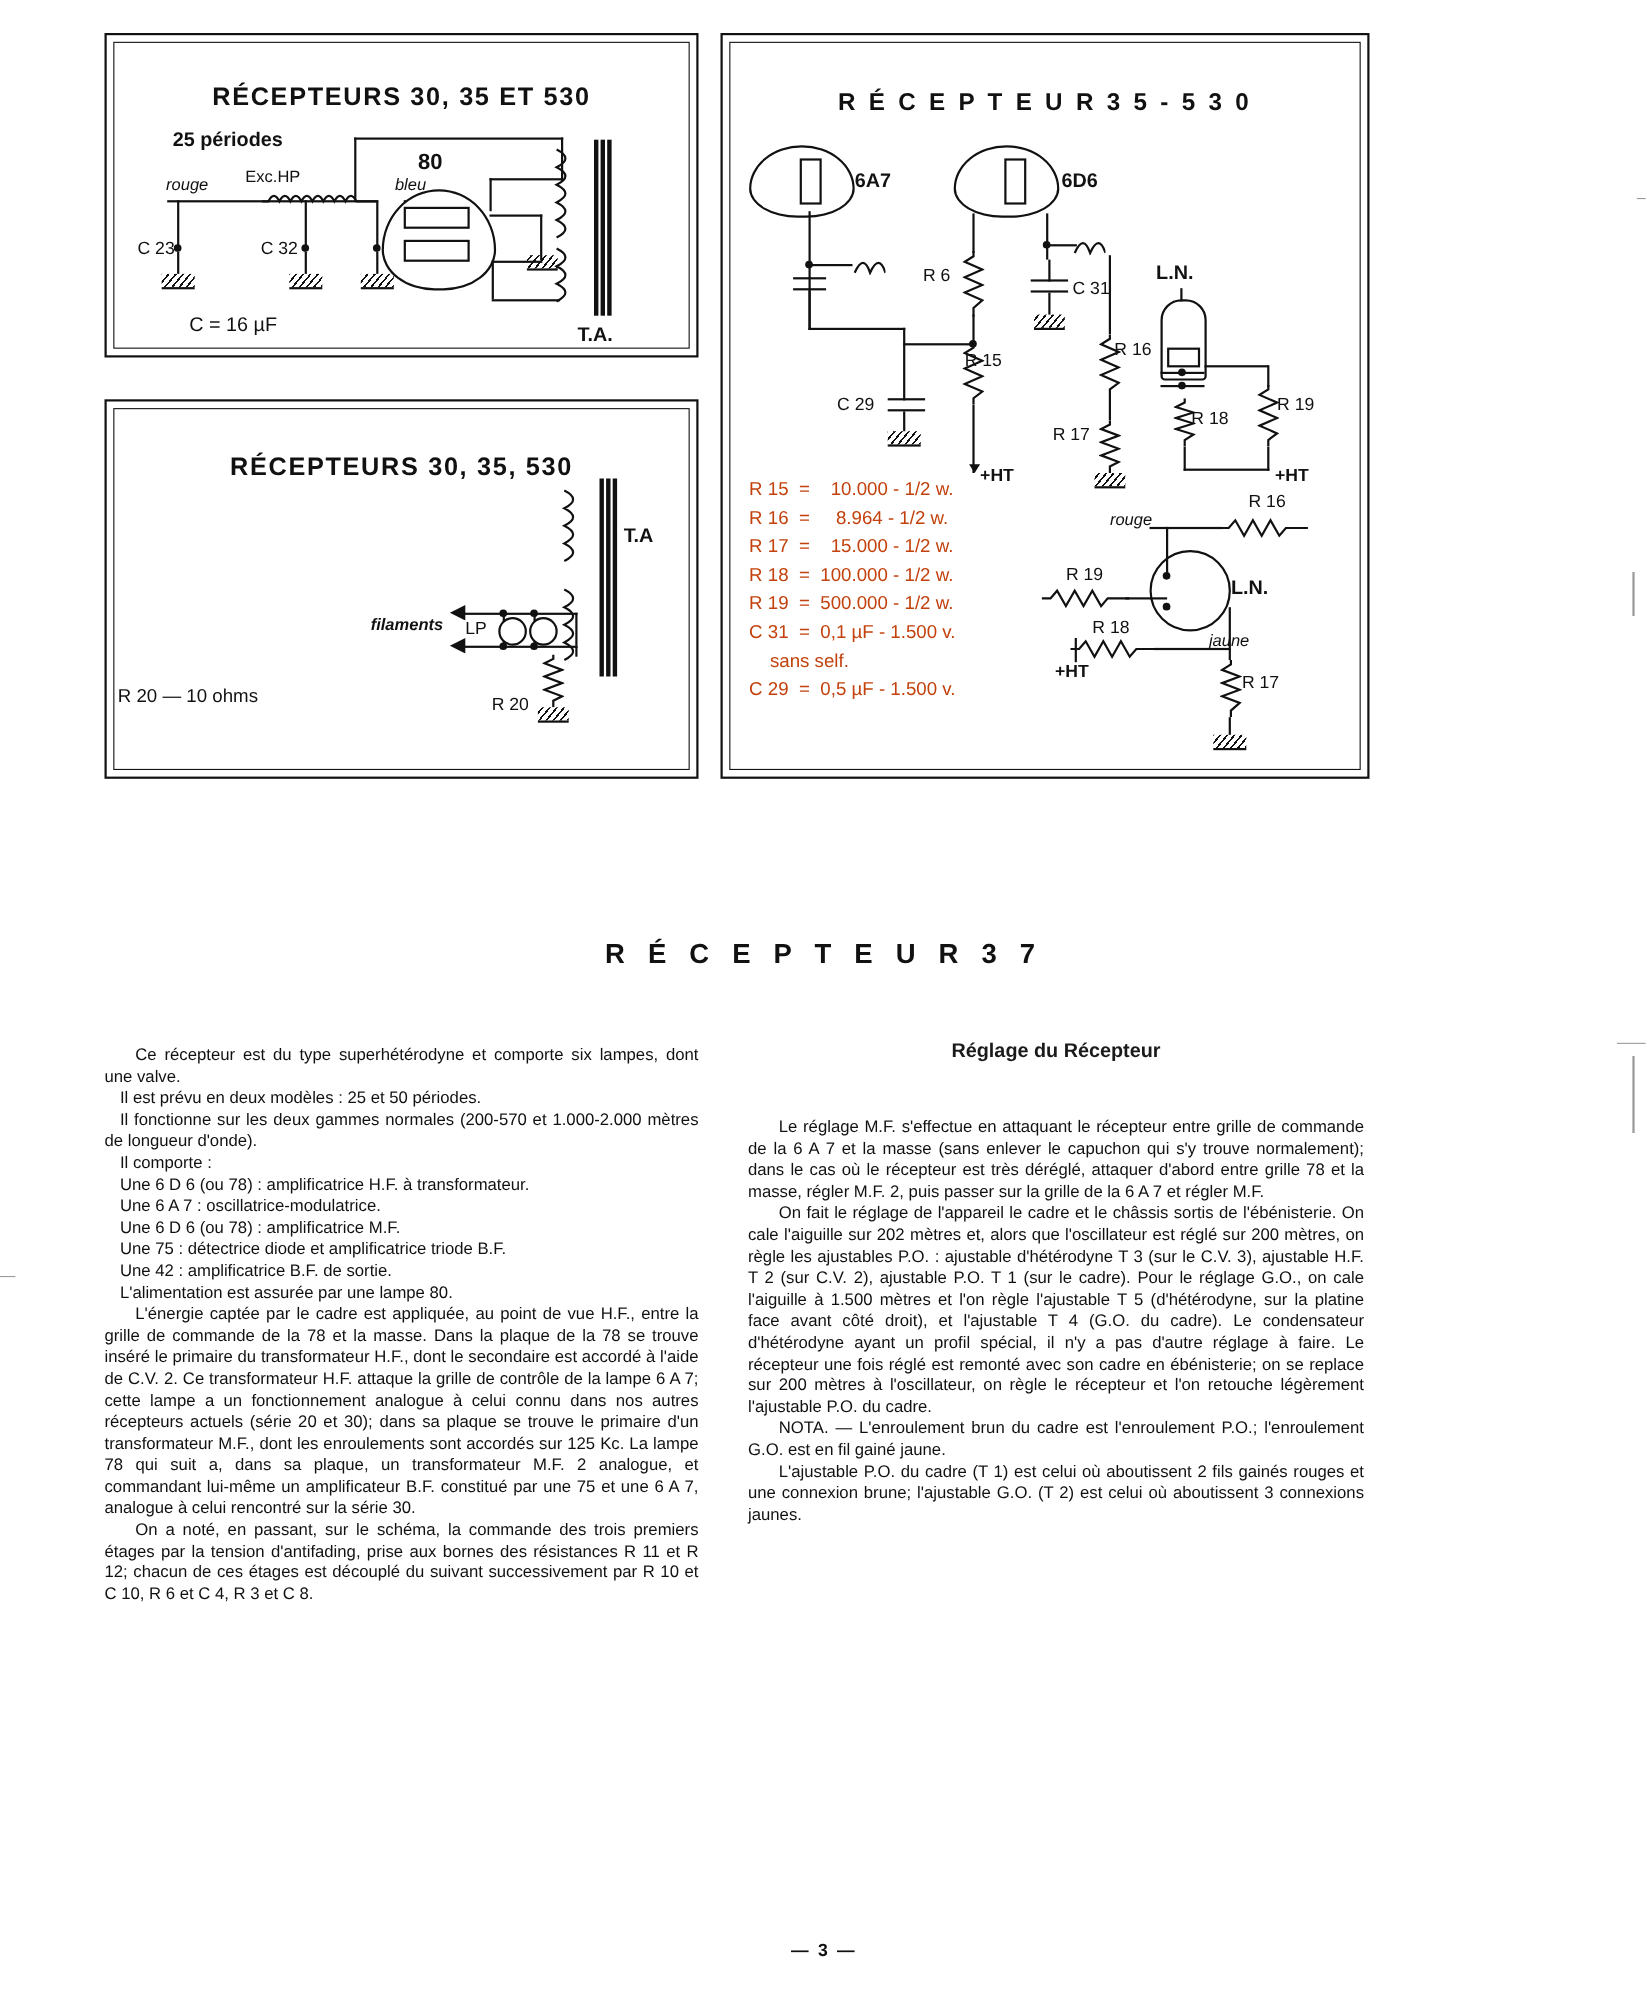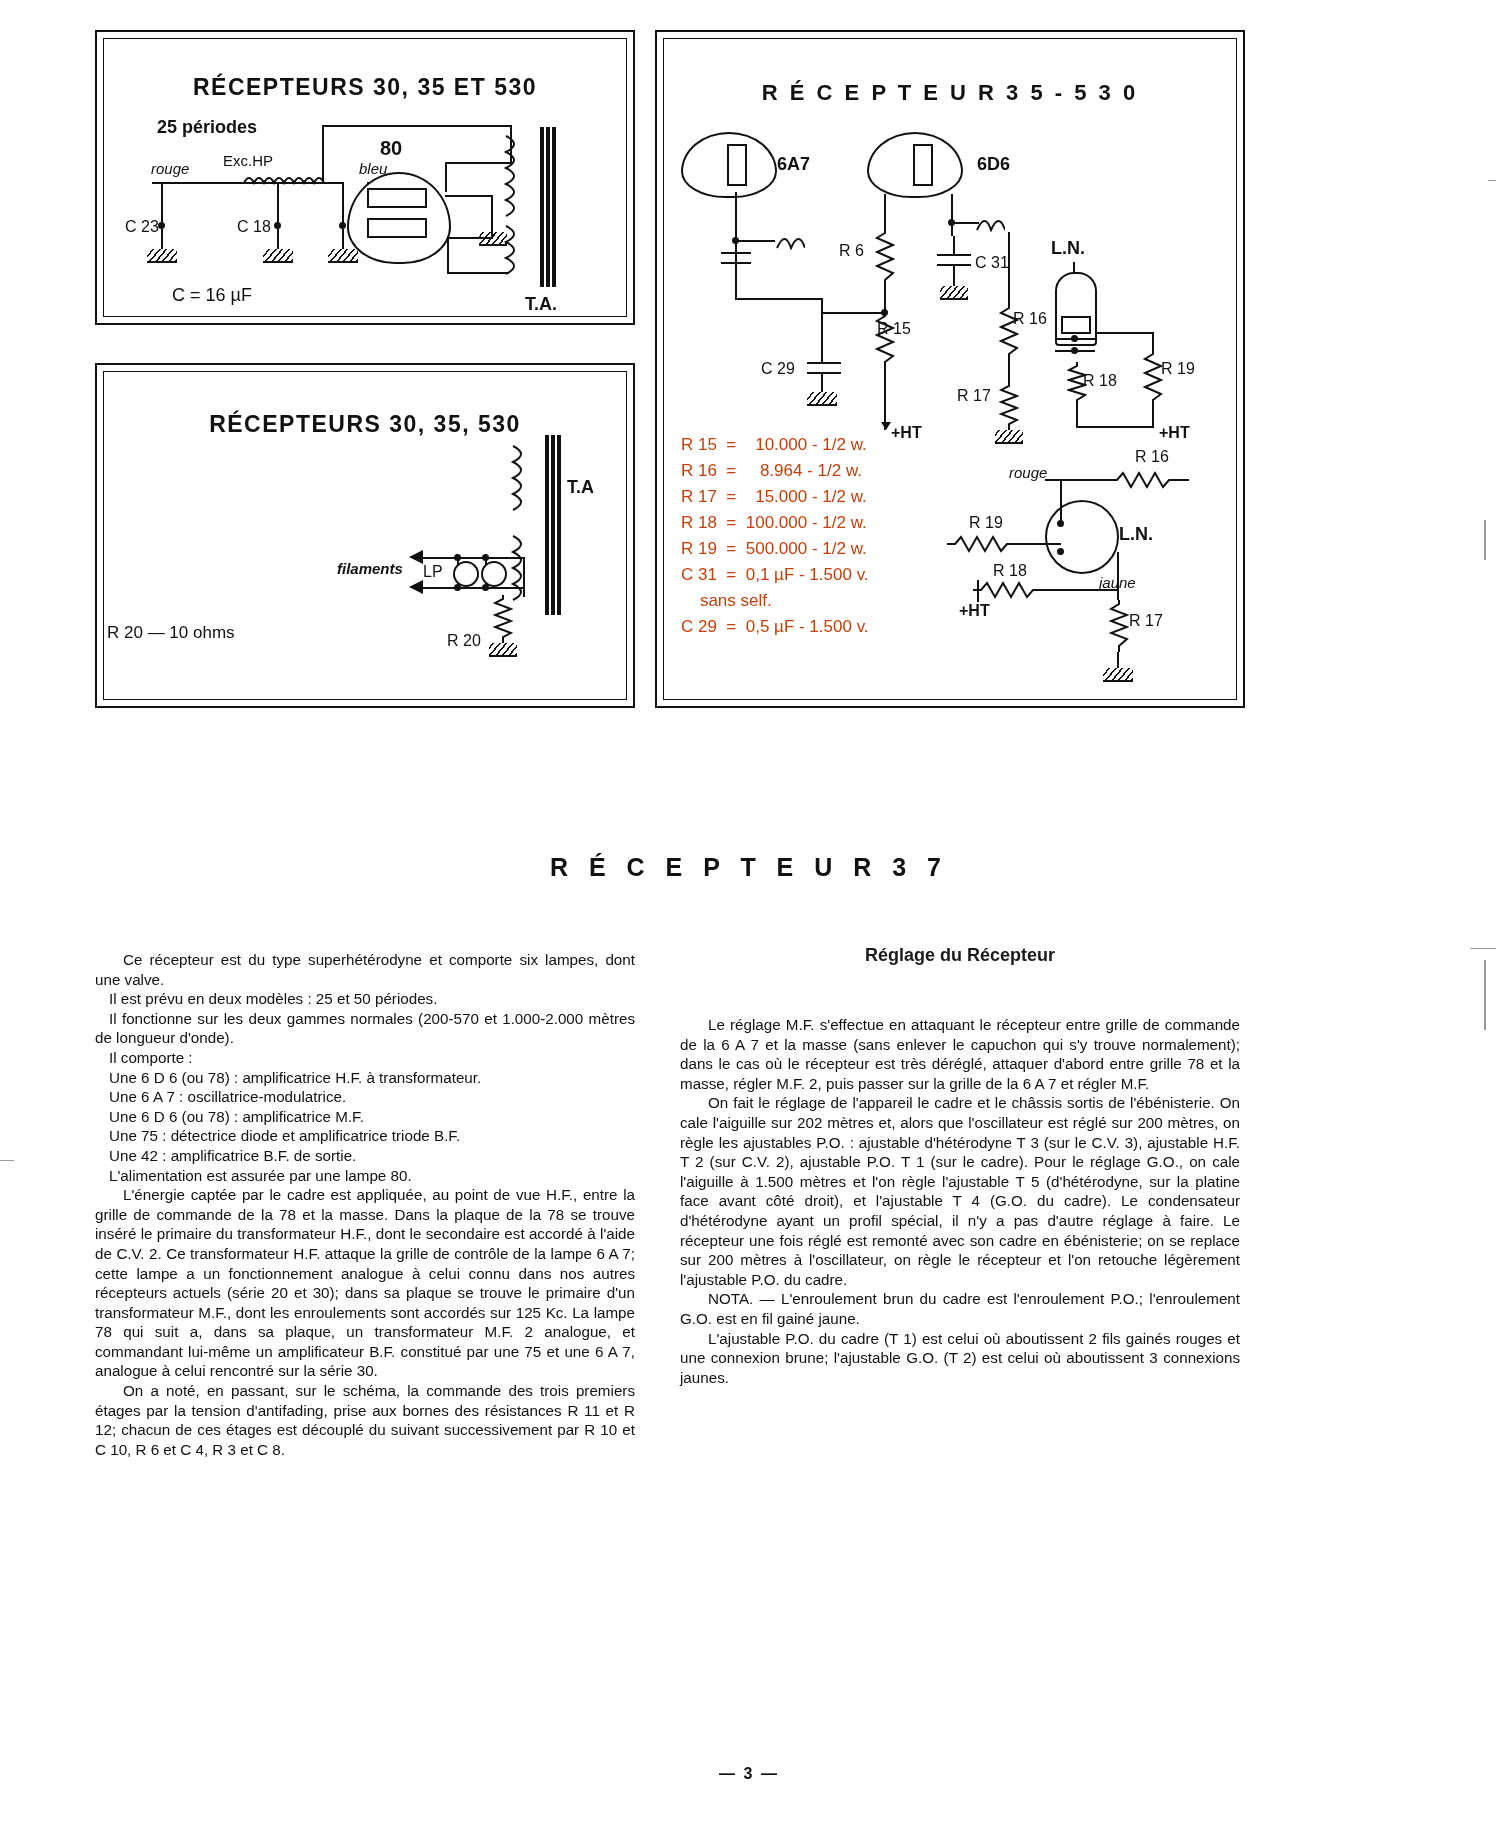--- a/index.html
+++ b/index.html
@@ -158,21 +158,21 @@
 
     <div class="wire v" style="left:64px;top:150px;height:45px;"></div>
     <div class="wire v" style="left:180px;top:150px;height:45px;"></div>
     <div class="wire v" style="left:245px;top:150px;height:45px;"></div>
 
     <div class="node" style="left:61px;top:190px;"></div>
     <div class="node" style="left:177px;top:190px;"></div>
     <div class="node" style="left:242px;top:190px;"></div>
 
     <div class="lbl" style="left:28px;top:186px;font-size:16px;">C 23</div>
-    <div class="lbl" style="left:140px;top:186px;font-size:16px;">C 18</div>
+    <div class="lbl" style="left:140px;top:186px;font-size:16px;">C 32</div>
     <div class="lbl" style="left:255px;top:186px;font-size:16px;">C 24</div>
 
     <div class="wire v" style="left:64px;top:197px;height:20px;"></div>
     <div class="hatch" style="left:50px;top:217px;width:30px;height:12px;"></div>
     <div class="wire v" style="left:180px;top:197px;height:20px;"></div>
     <div class="hatch" style="left:166px;top:217px;width:30px;height:12px;"></div>
     <div class="wire v" style="left:245px;top:197px;height:20px;"></div>
     <div class="hatch" style="left:231px;top:217px;width:30px;height:12px;"></div>
 
     <div class="lbl" style="left:75px;top:253px;font-size:18px;">C = 16 µF</div>
@@ -274,21 +274,21 @@
     <div class="inner"></div>
 
     <div class="fig-title" style="top:48px;font-size:22px;letter-spacing:3px;">R É C E P T E U R   3 5 - 5 3 0</div>
 
     <div class="tube" style="left:24px;top:100px;width:92px;height:62px;"></div>
     <div class="tube-bar" style="left:70px;top:112px;width:16px;height:38px;"></div>
     <div class="lbl" style="left:120px;top:122px;font-size:18px;font-weight:bold;">6A7</div>
 
     <div class="tube" style="left:210px;top:100px;width:92px;height:62px;"></div>
     <div class="tube-bar" style="left:256px;top:112px;width:16px;height:38px;"></div>
-    <div class="lbl" style="left:308px;top:122px;font-size:18px;font-weight:bold;margin-left:12px;">6D6</div>
+    <div class="lbl" style="left:308px;top:122px;font-size:18px;font-weight:bold;">6D6</div>
 
     <div class="wire v" style="left:78px;top:160px;height:108px;"></div>
     <div class="wire h" style="left:78px;top:208px;width:40px;"></div>
     <div class="node" style="left:75px;top:205px;"></div>
 
     <div class="coil" style="left:118px;top:196px;">
       <svg width="30" height="22" viewBox="0 0 30 22">
           <path d="M2 20 q8 -18 14 0 q8 -18 14 0" fill="none" stroke="#111" stroke-width="2"></path>
         </svg>
     </div>

